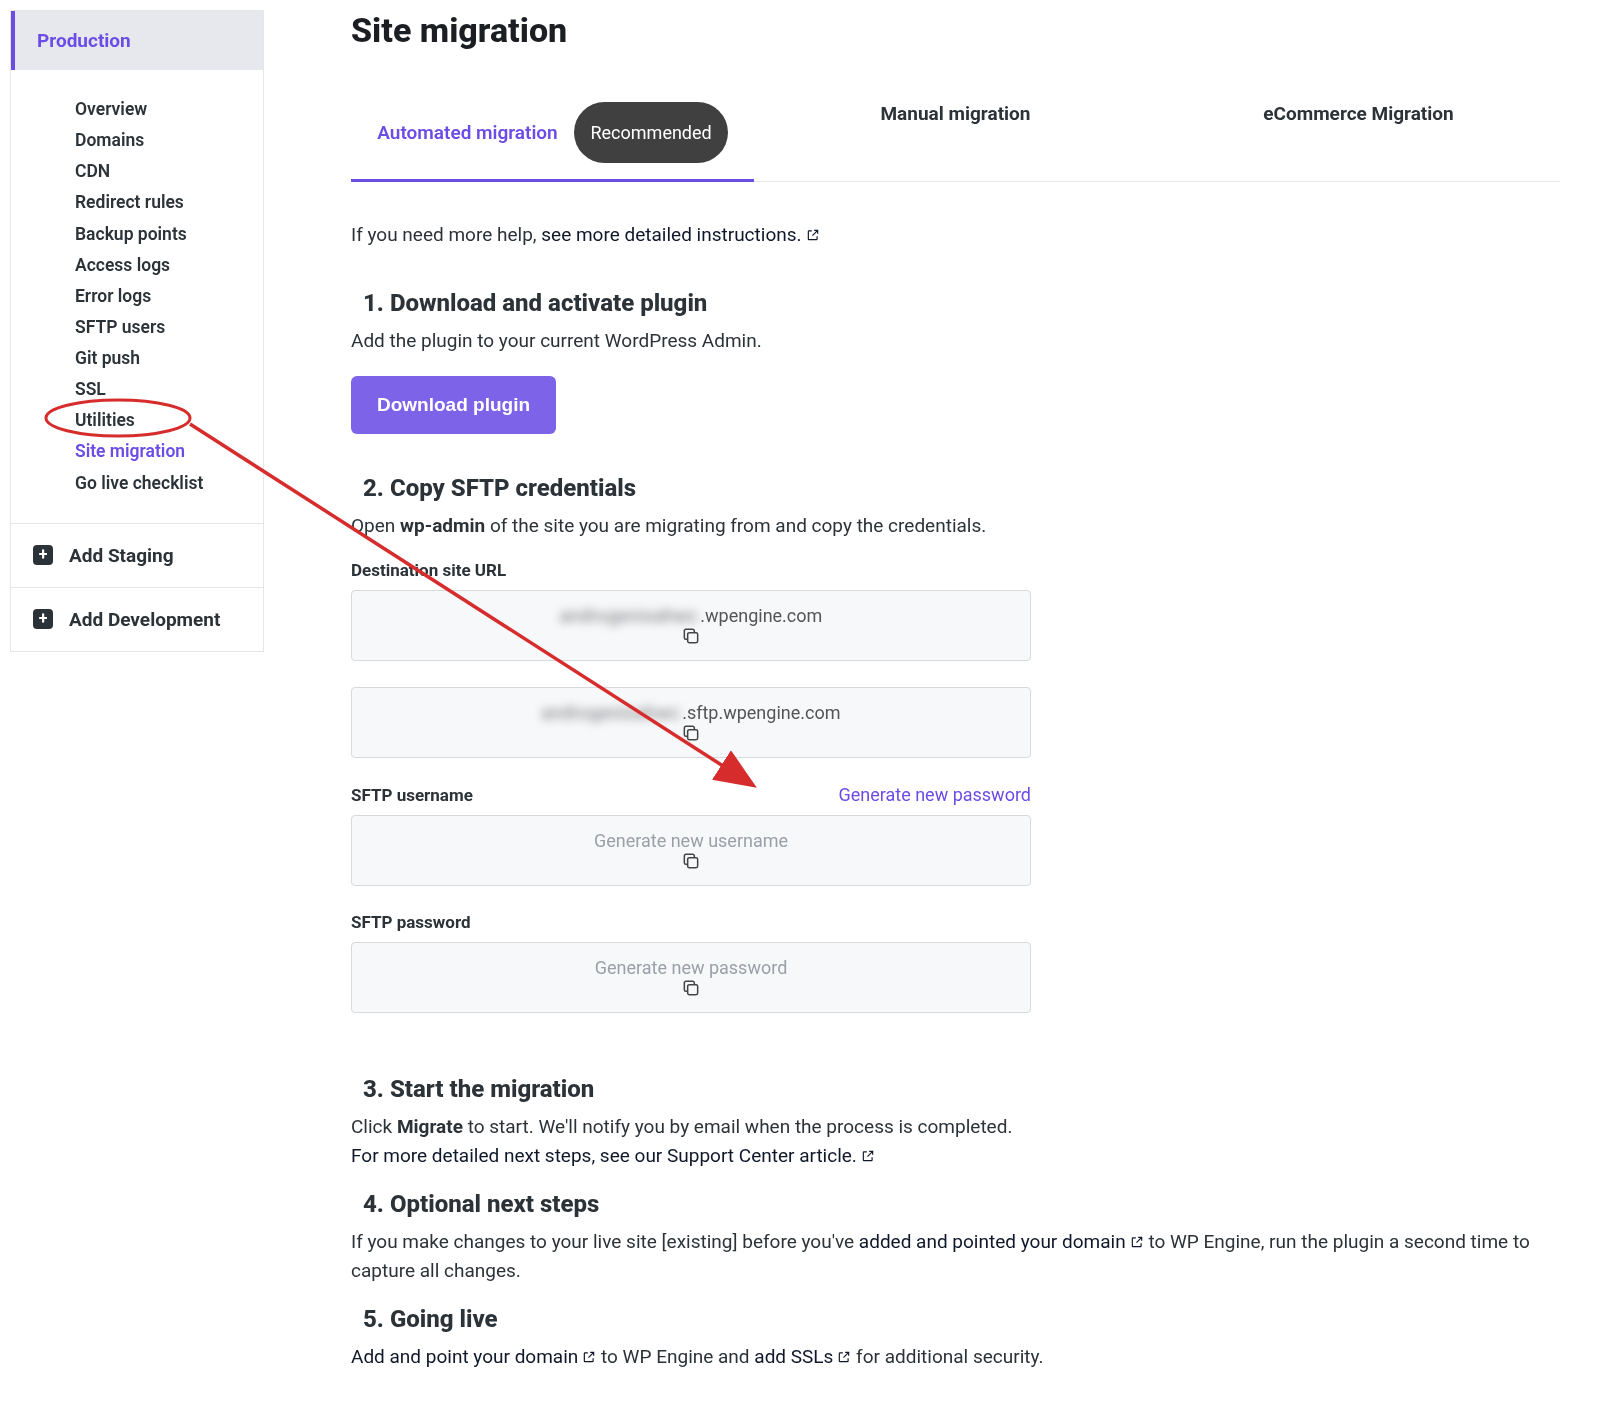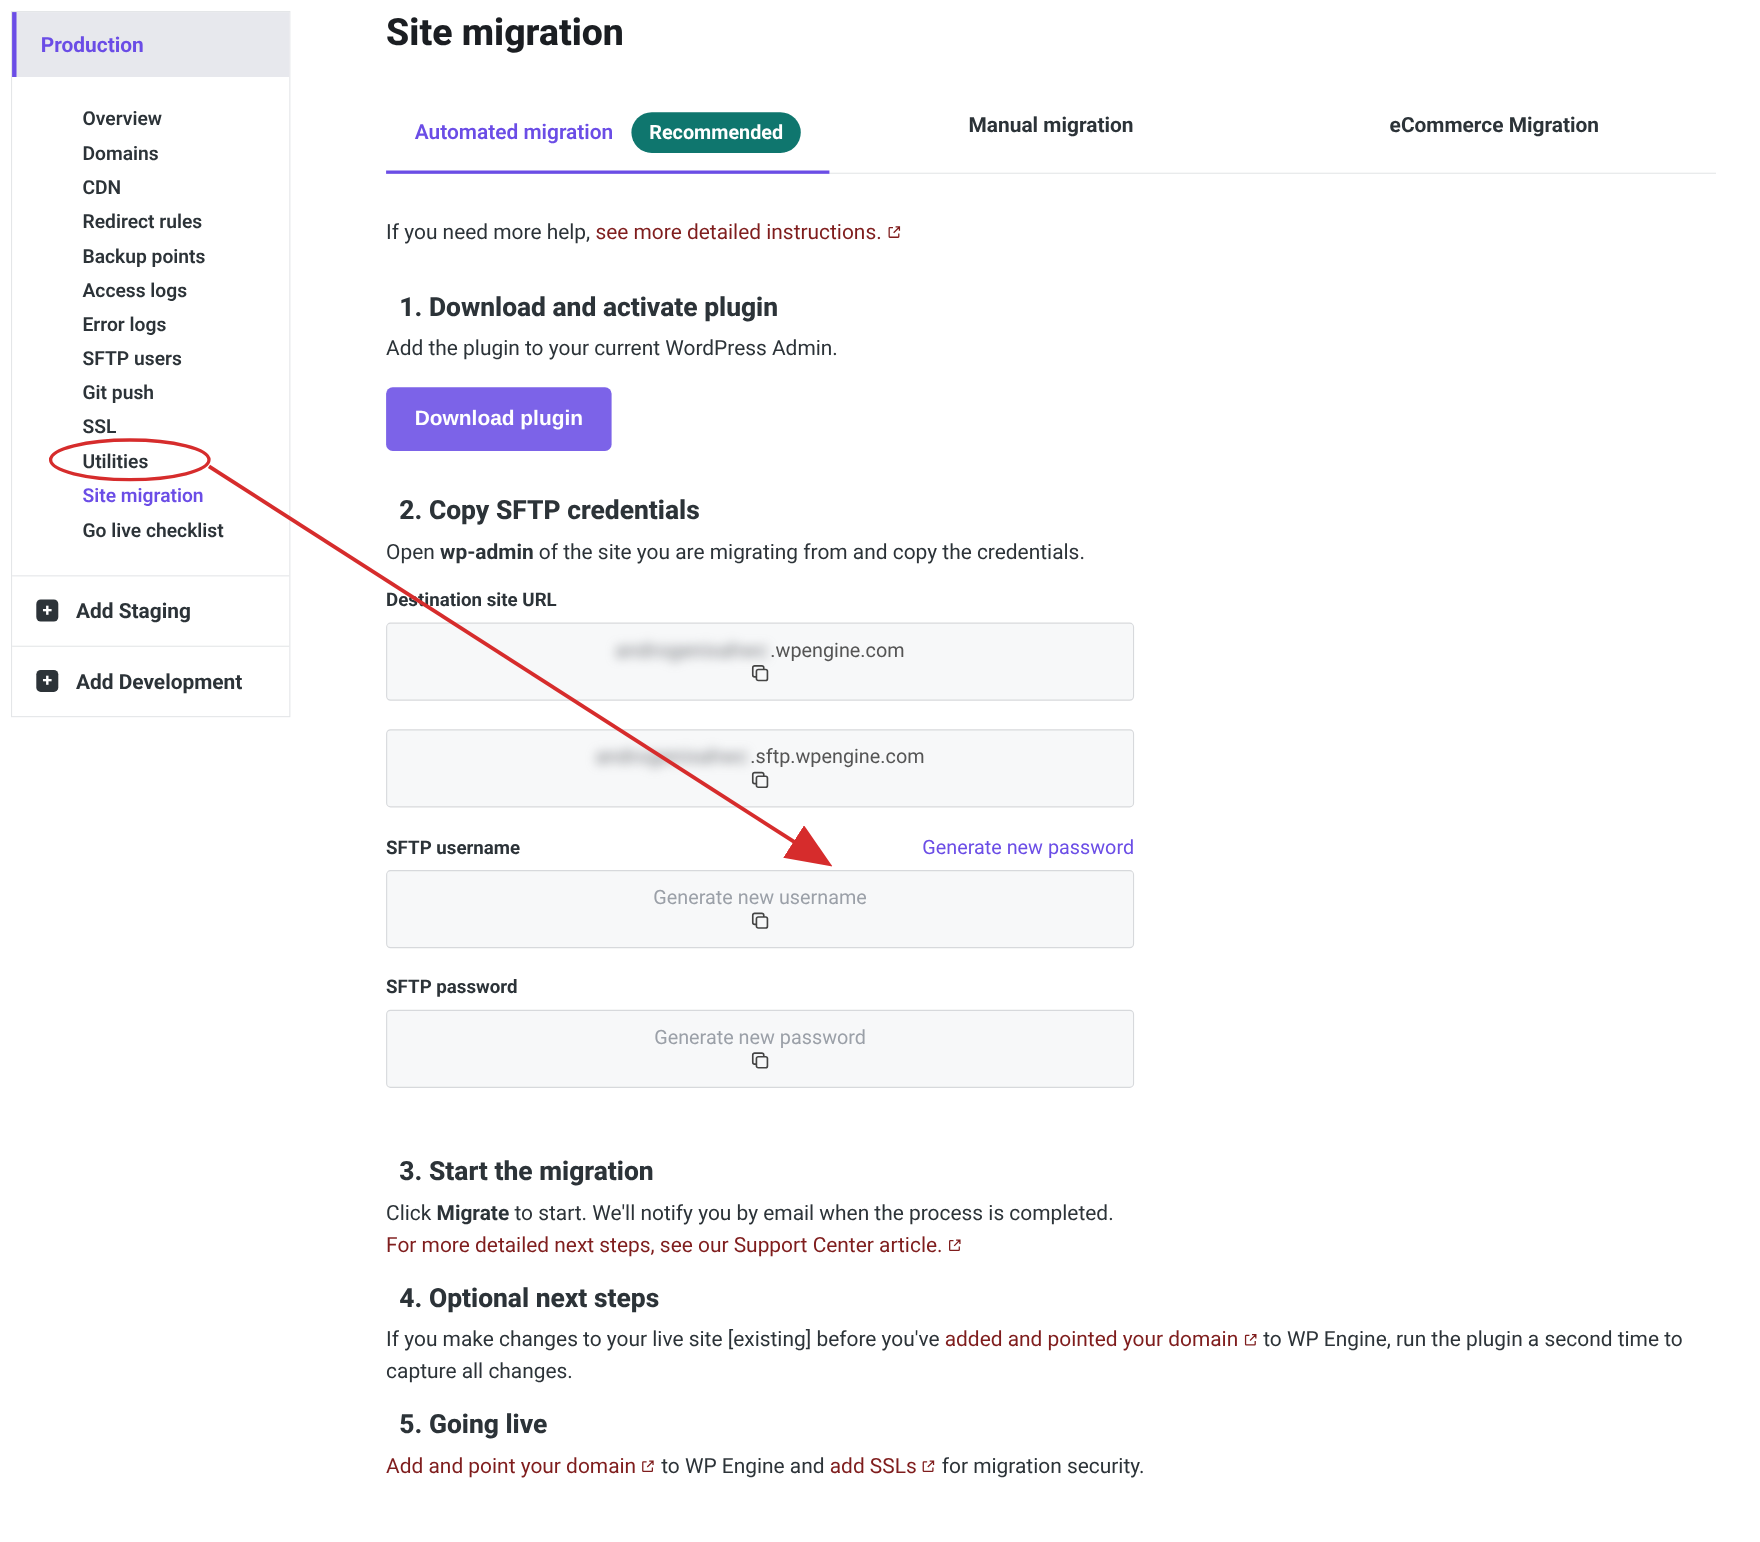--- a/index.html
+++ b/index.html
@@ -95,35 +95,35 @@
   }
   .tab.active::after {
     content: "";
     position: absolute;
     left: 0; right: 0; bottom: -1px;
     height: 3px;
     background: #6b4de6;
   }
   .badge {
     display: inline-block;
-    background: #0f766e;
+    background: #404040;
     color: #fff;
     border-radius: 999px;
-    padding: 8px 16px;
+    padding: 20px 16px;
     margin-left: 12px;
     font-size: 18px;
-    font-weight: 700;
+    font-weight: 400;
   }
 
   .body-text {
     font-size: 19px;
     line-height: 1.55;
     margin-bottom: 40px;
   }
-  .link { color: #7f1d1d; text-decoration: none; cursor: pointer; }
+  .link { color: #0f172a; text-decoration: none; cursor: pointer; }
   .ext-icon {
     display: inline-flex;
     width: 14px; height: 14px;
     vertical-align: -1px;
     margin-left: 4px;
   }
   .ext-icon svg { width: 14px; height: 14px; stroke: currentColor; fill: none; stroke-width: 2; }
 
   h2.step {
     font-size: 24px;
@@ -332,21 +332,21 @@
     <h2 class="step">5. Going live</h2>
     <p class="desc">
       <a class="link"><span>Add and point your domain</span><span class="ext-icon">
             <svg viewBox="0 0 24 24">
               <path d="M14 4h6v6M20 4l-9 9M19 14v5a1 1 0 0 1-1 1H5a1 1 0 0 1-1-1V6a1 1 0 0 1 1-1h5"></path>
             </svg>
           </span></a><span> to WP Engine and </span><a class="link"><span>add SSLs</span><span class="ext-icon">
             <svg viewBox="0 0 24 24">
               <path d="M14 4h6v6M20 4l-9 9M19 14v5a1 1 0 0 1-1 1H5a1 1 0 0 1-1-1V6a1 1 0 0 1 1-1h5"></path>
             </svg>
-          </span></a><span> for migration security.</span>
+          </span></a><span> for additional security.</span>
     </p>
   </main>
 </div>
 
 <svg class="anno-svg" width="1600" height="1402">
   <defs>
     <marker id="arrowhead" markerWidth="12" markerHeight="10" refX="9" refY="5" orient="auto">
       <polygon points="0 0, 12 5, 0 10" fill="#d62c2c"></polygon>
     </marker>
   </defs>

